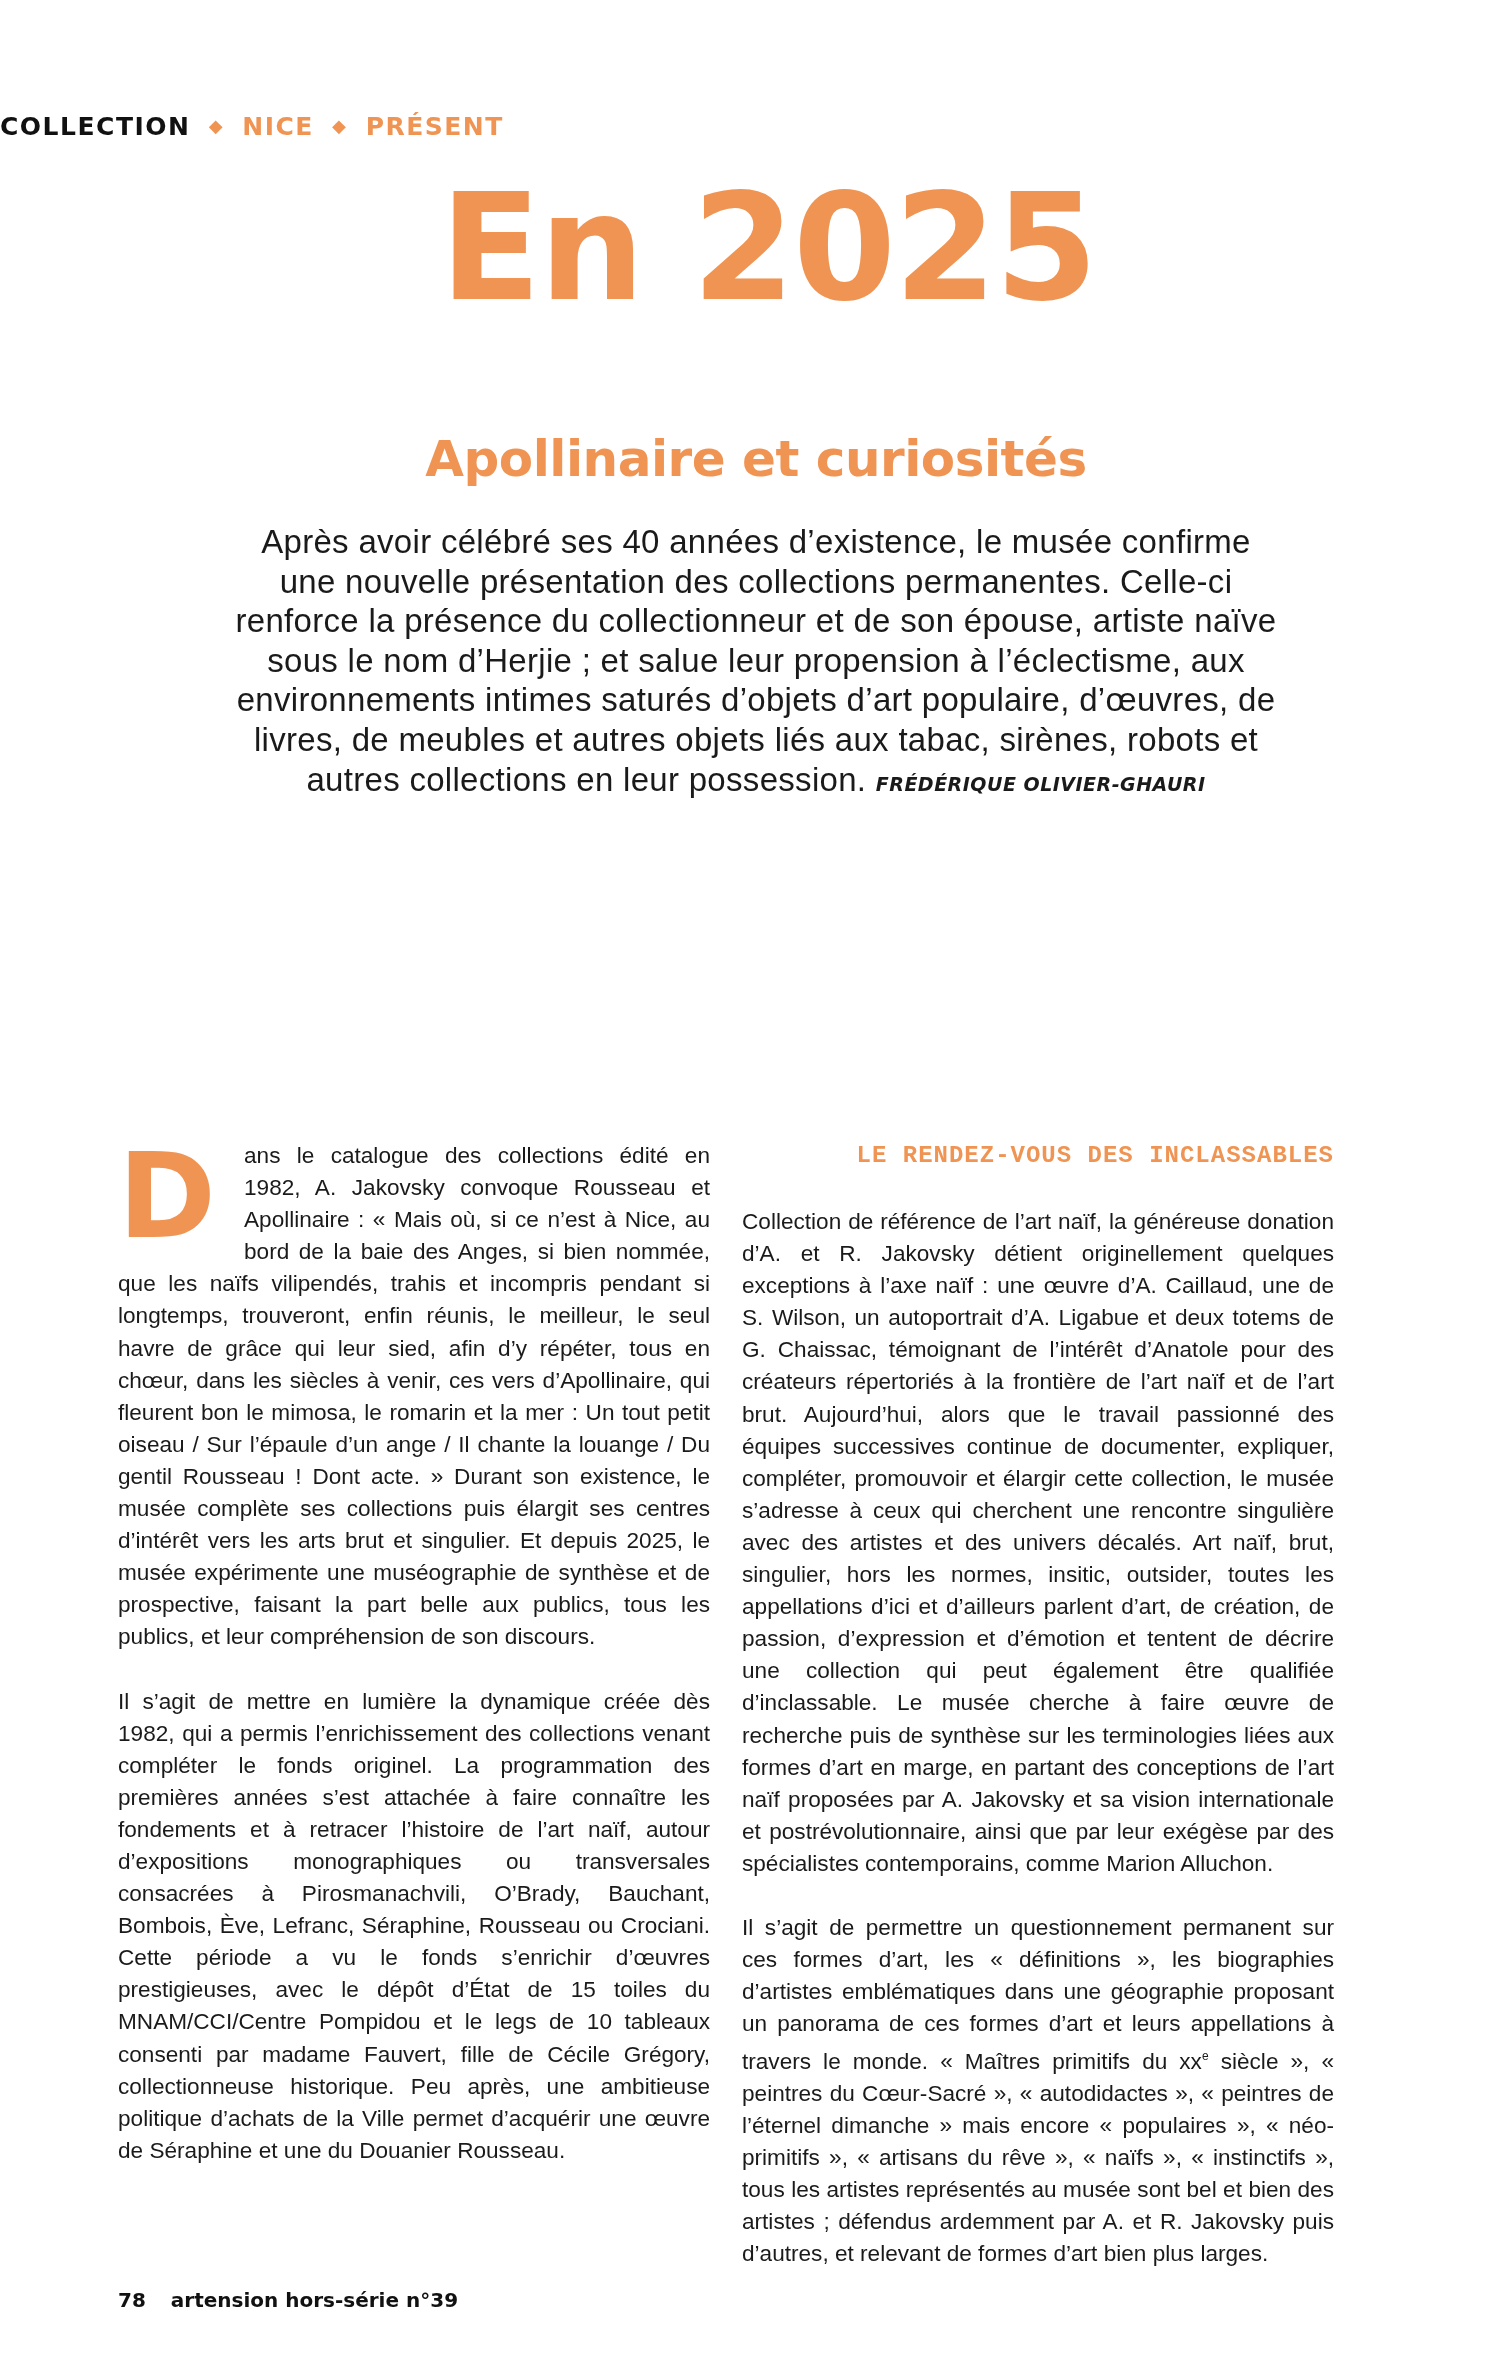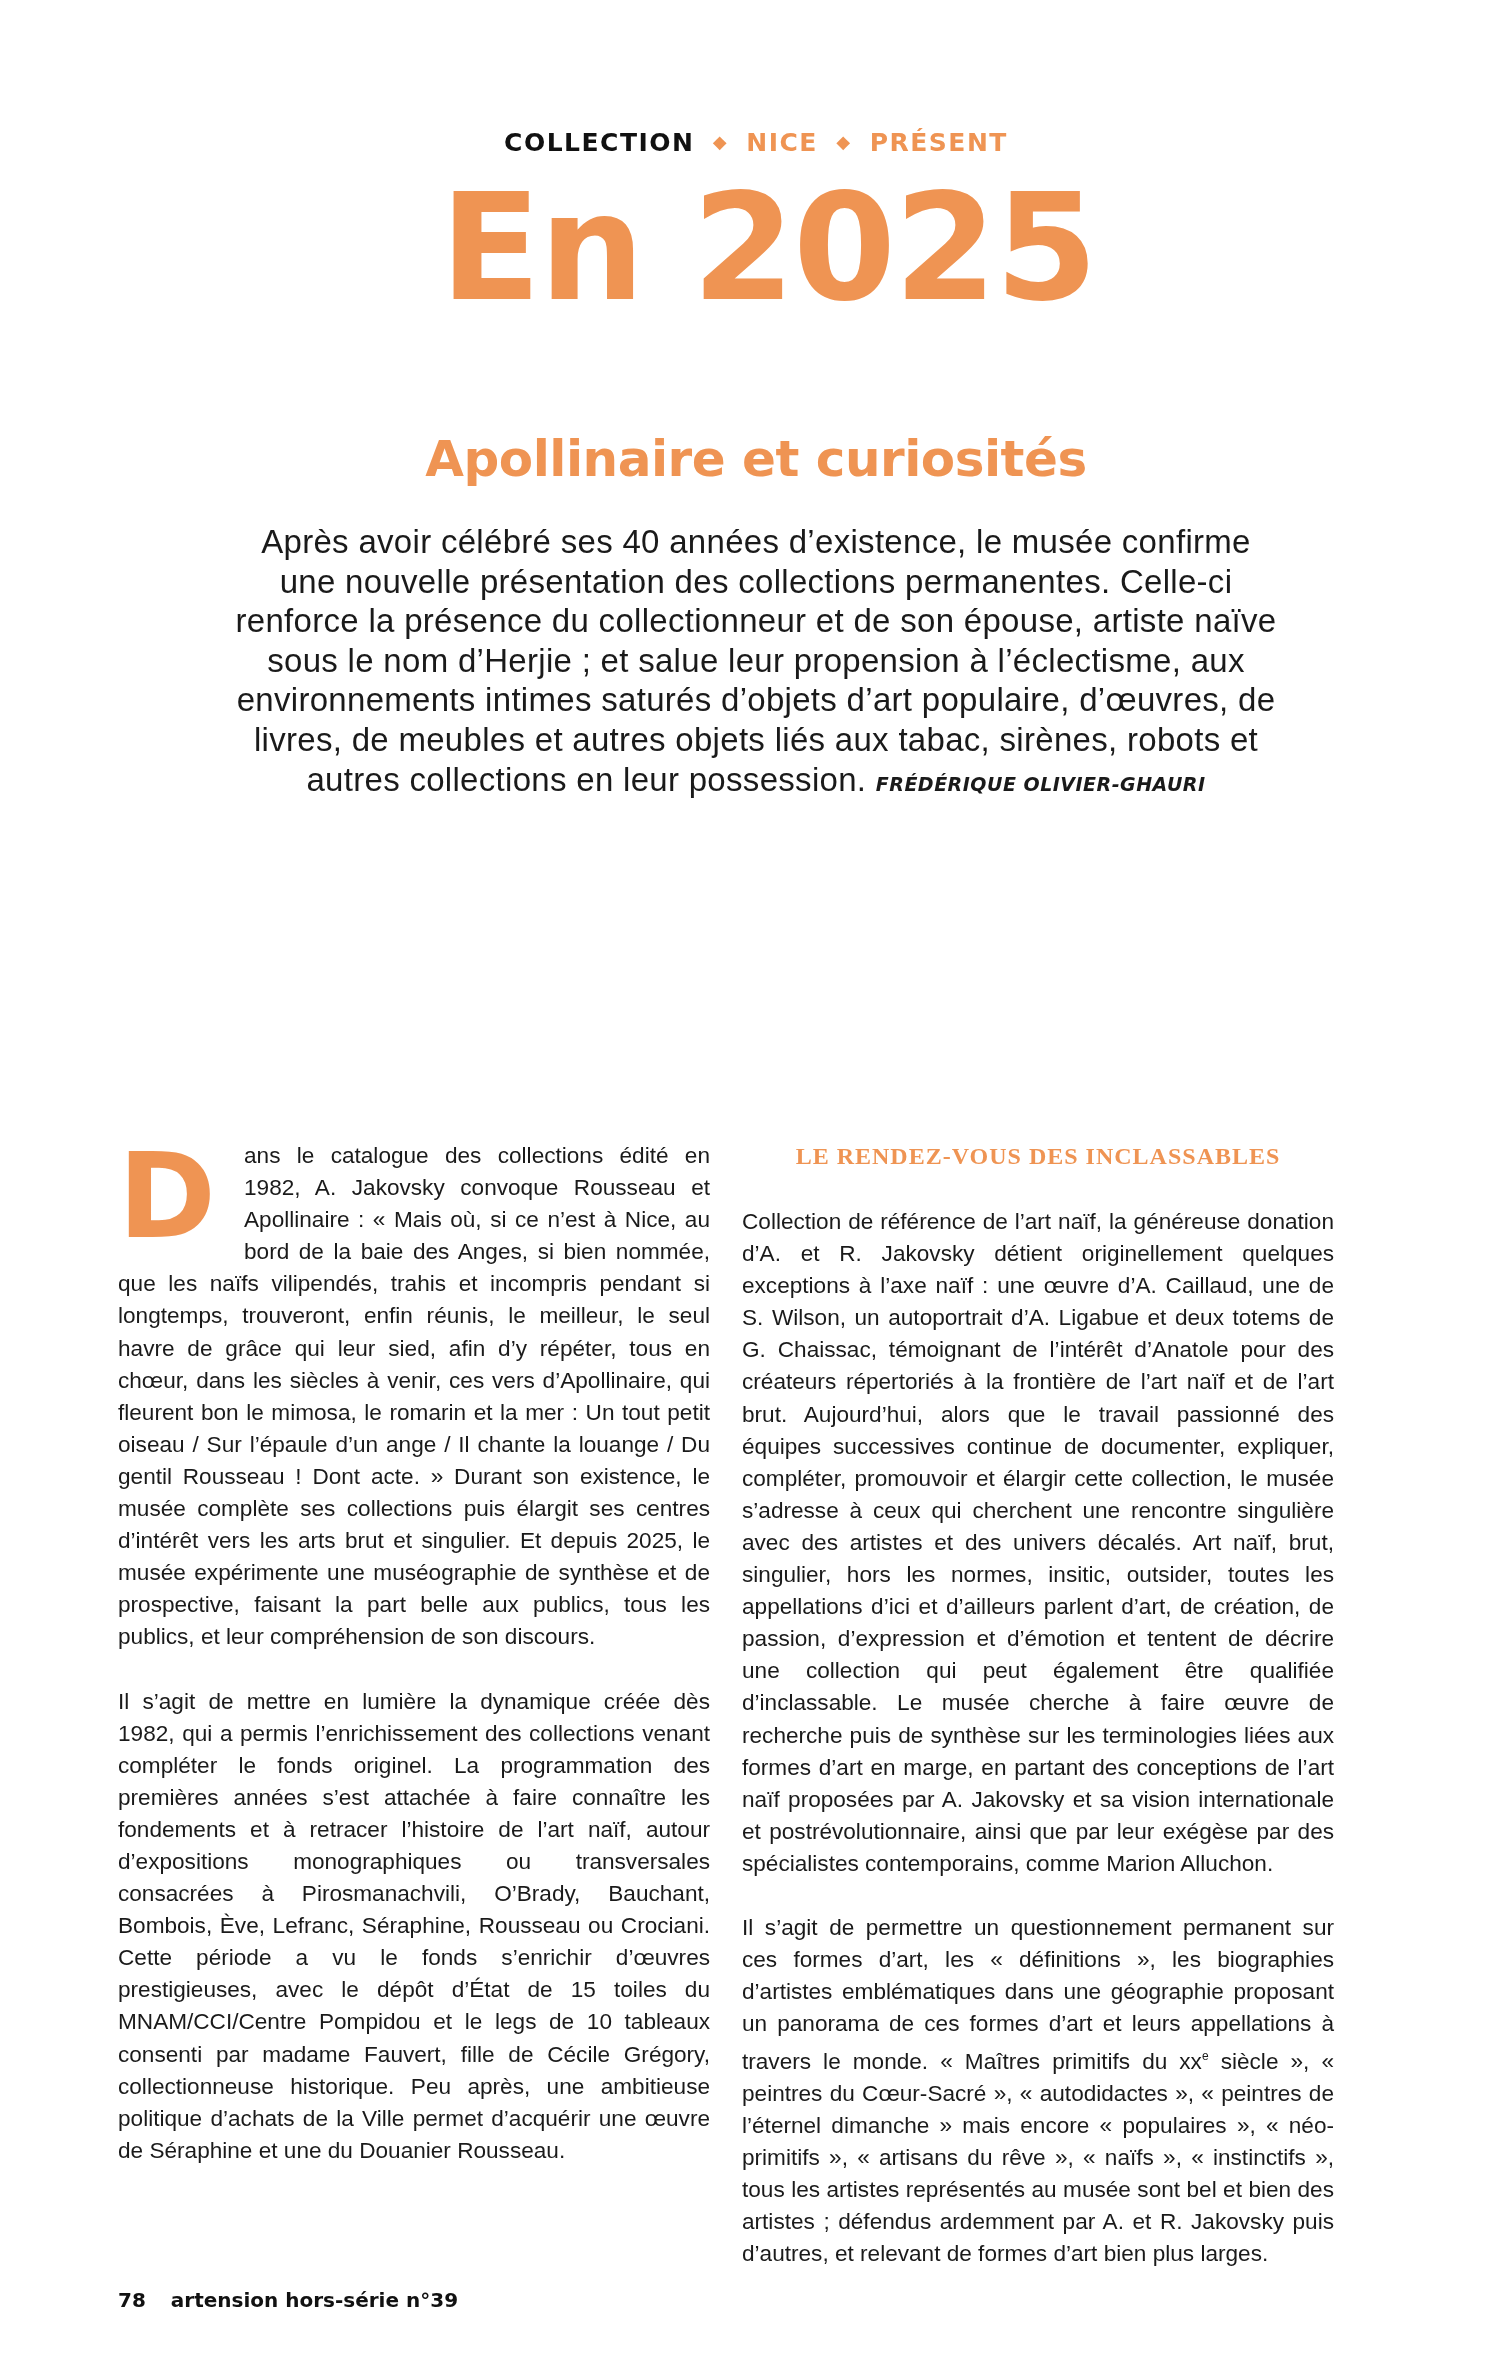--- a/index.html
+++ b/index.html
@@ -1,30 +1,30 @@
 <!DOCTYPE html>
 <html><head>
 <meta charset="utf-8">
 <style>
   html, body { margin: 0; padding: 0; background: #ffffff; }
   body { width: 1512px; height: 2363px; position: relative; overflow: hidden; color: #1a1a1a; font-family: "Liberation Sans", sans-serif; }
-  .kicker { position: absolute; top: 112px; left: 0; width: 1512px; text-align: center; font-family: "DejaVu Sans", sans-serif; font-weight: bold; font-size: 25px; letter-spacing: 1.5px; margin-top: 16px; }
+  .kicker { position: absolute; top: 112px; left: 0; width: 1512px; font-family: "DejaVu Sans", sans-serif; font-weight: bold; font-size: 25px; letter-spacing: 1.5px; }
   .kicker .k-black { color: #111; }
   .kicker .k-orange { color: #ef9453; }
   .kicker .diamond { color: #ef9453; font-size: 18px; position: relative; top: -3px; margin: 0 8px; }
   .title { position: absolute; top: 168px; left: 0; width: 1512px; text-align: center; color: #ef9453; font-family: "DejaVu Sans", sans-serif; font-weight: bold; font-size: 148px; line-height: 136px; letter-spacing: -2px; }
   .subtitle { position: absolute; top: 430px; left: 0; width: 1512px; text-align: center; color: #ef9453; font-family: "DejaVu Sans", sans-serif; font-weight: bold; font-size: 50px; letter-spacing: -0.5px; }
   .lead { position: absolute; top: 522px; left: 230px; width: 1052px; text-align: center; font-family: "Liberation Sans", sans-serif; font-size: 33px; line-height: 39.6px; color: #1a1a1a; letter-spacing: 0.3px; }
   .lead .byline { font-family: "DejaVu Sans", sans-serif; font-weight: bold; font-size: 19px; letter-spacing: 0.5px; font-style: italic; }
   .col { position: absolute; top: 1140px; width: 592px; font-family: "Liberation Sans", sans-serif; font-size: 22.6px; line-height: 32.1px; text-align: justify; color: #1a1a1a; }
   .col.left { left: 118px; }
   .col.right { left: 742px; }
   .col p { margin: 0 0 32px 0; }
   .dropcap { float: left; color: #ef9453; font-family: "DejaVu Sans", sans-serif; font-weight: bold; font-size: 118px; line-height: 96px; margin: 8px 30px 0 0; height: 100px; width: 96px; }
-  .section-head { color: #ef9453; font-family: Liberation Serif, serif; font-weight: bold; font-size: 24px; letter-spacing: 1px; margin: 0 0 34px 0; line-height: 32px; text-align: center; }
+  .section-head { color: #ef9453; font-family: Liberation Mono, monospace; font-weight: bold; font-size: 24px; letter-spacing: 1px; margin: 0 0 34px 0; line-height: 32px; text-align: right; }
   sup { font-size: 12px; }
   .footer { position: absolute; top: 2288px; left: 118px; font-family: "DejaVu Sans", sans-serif; font-weight: bold; font-size: 20px; color: #111; }
   .footer .page-num { margin-right: 18px; }
 </style>
 </head>
 <body>
 
 <div class="kicker">
   <span class="k-black">COLLECTION</span>
   <span class="diamond">◆</span>

